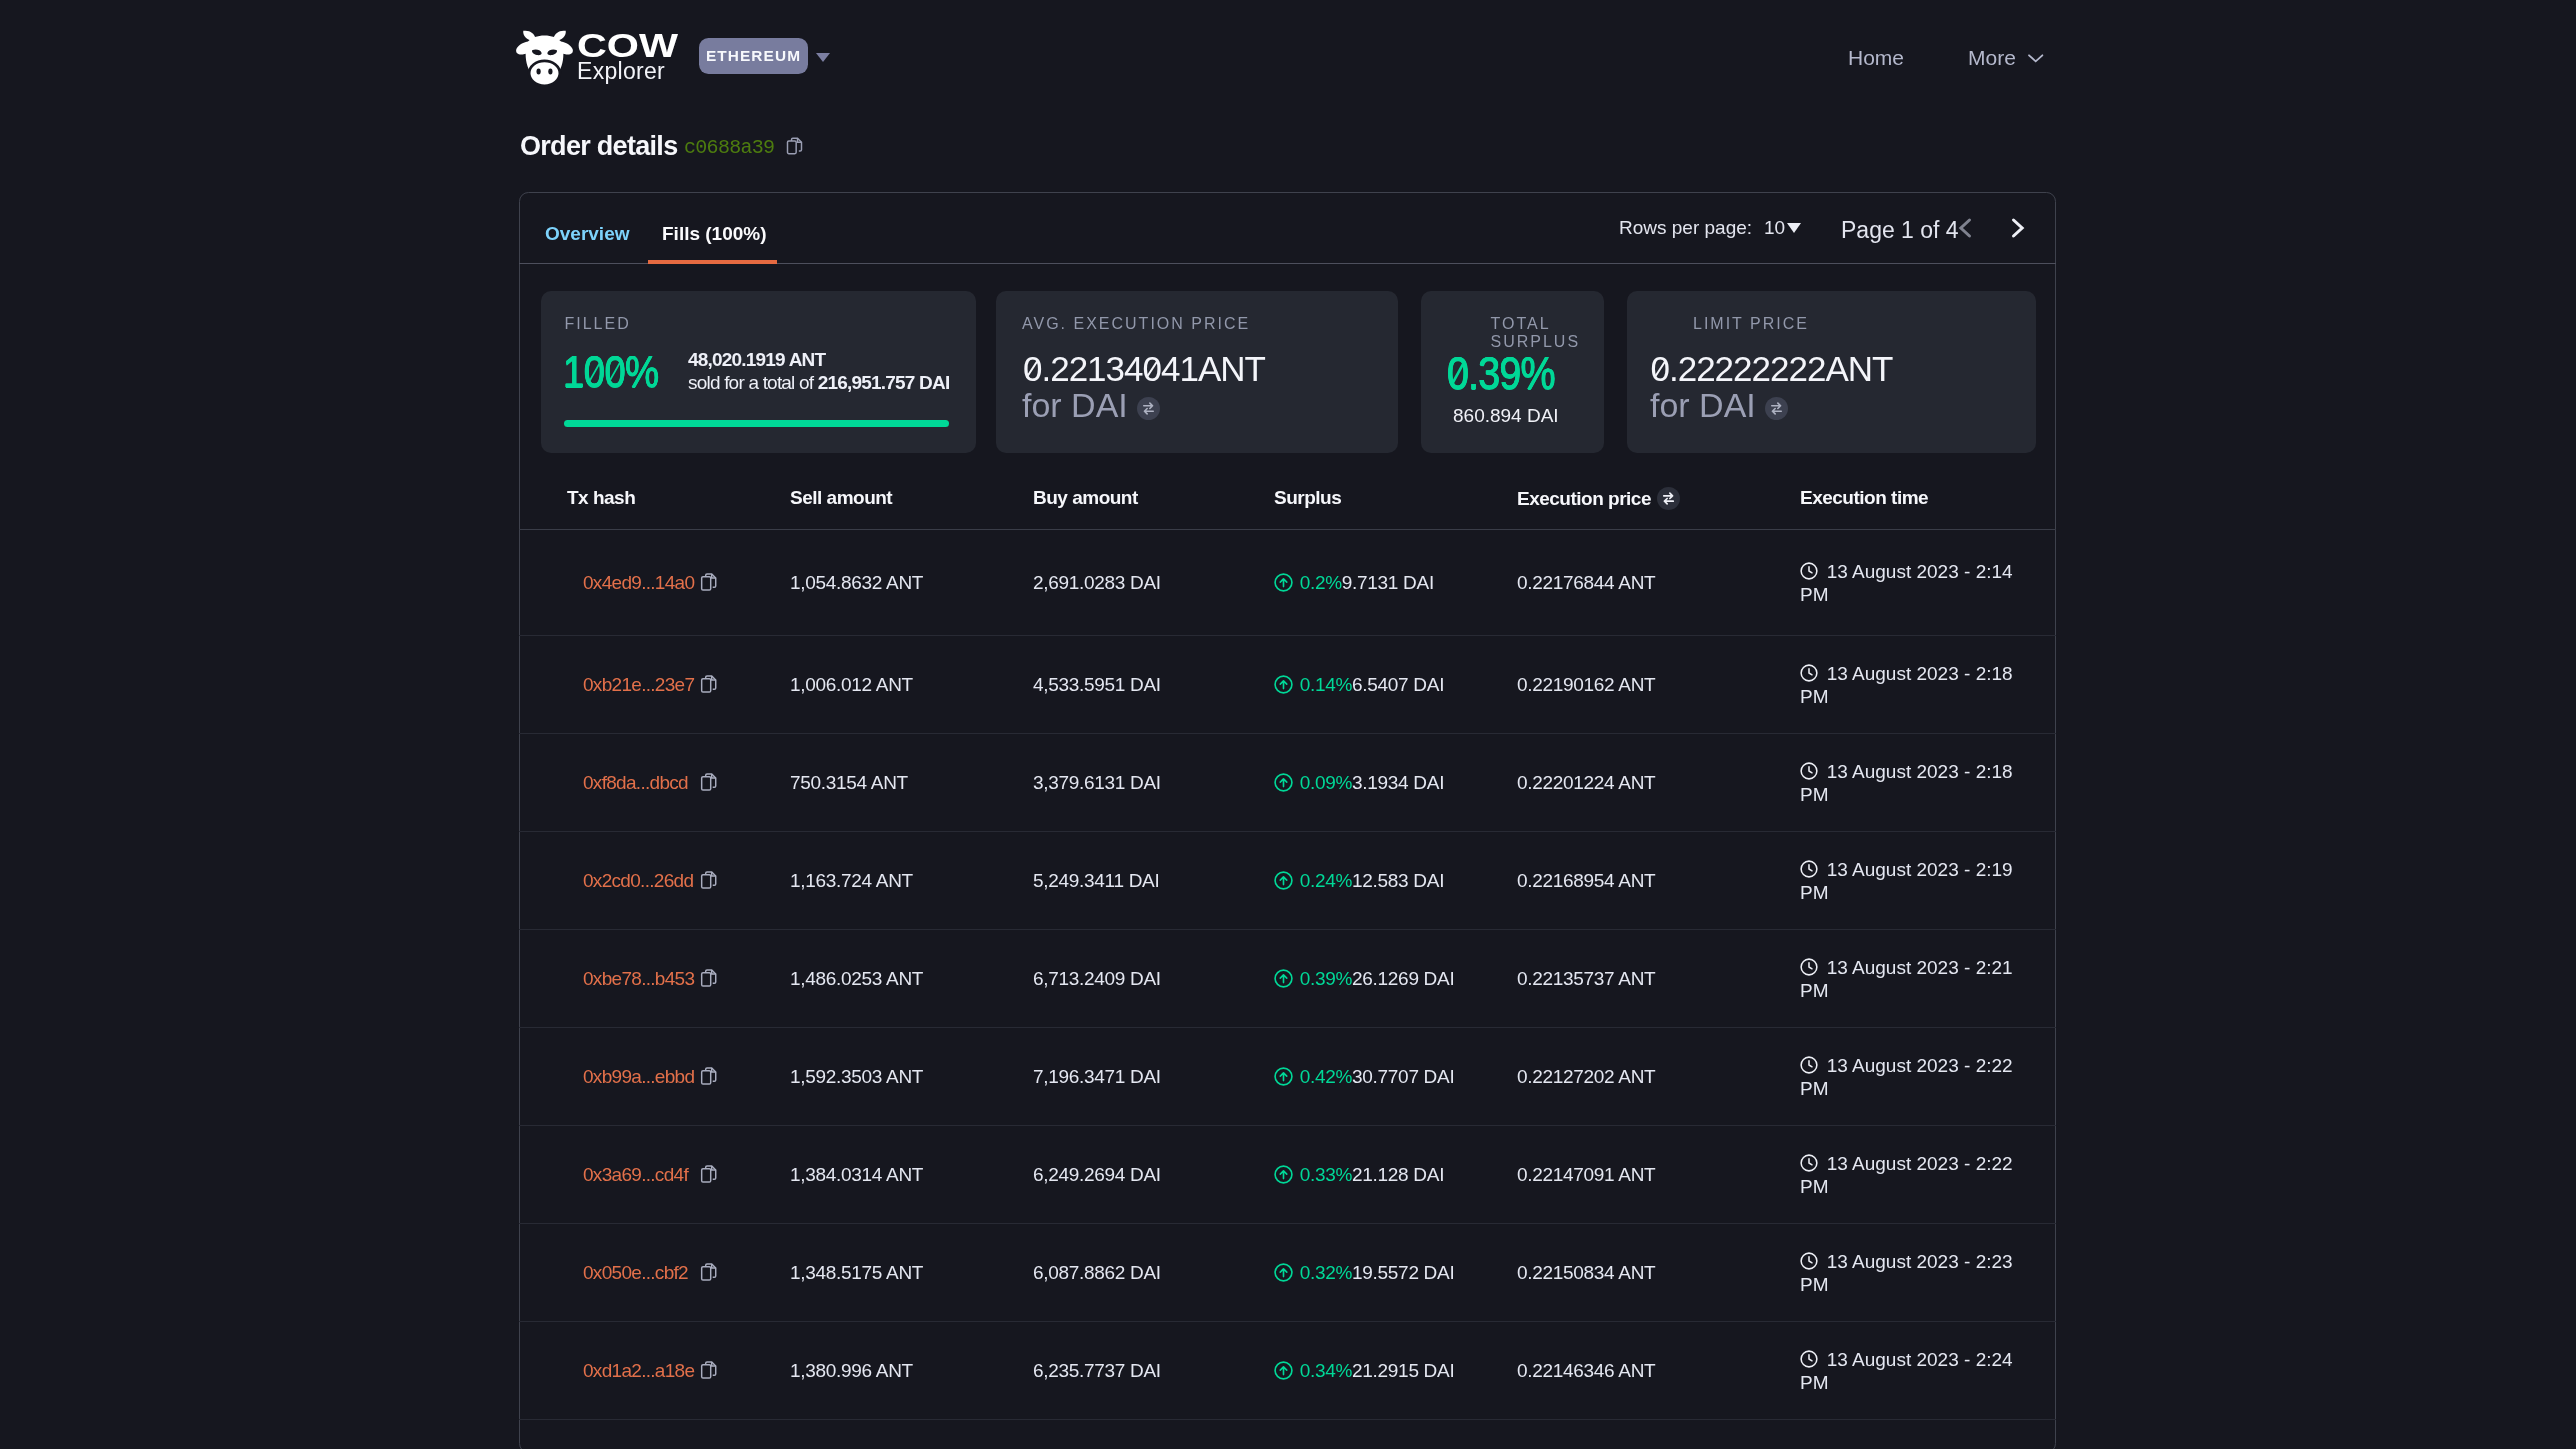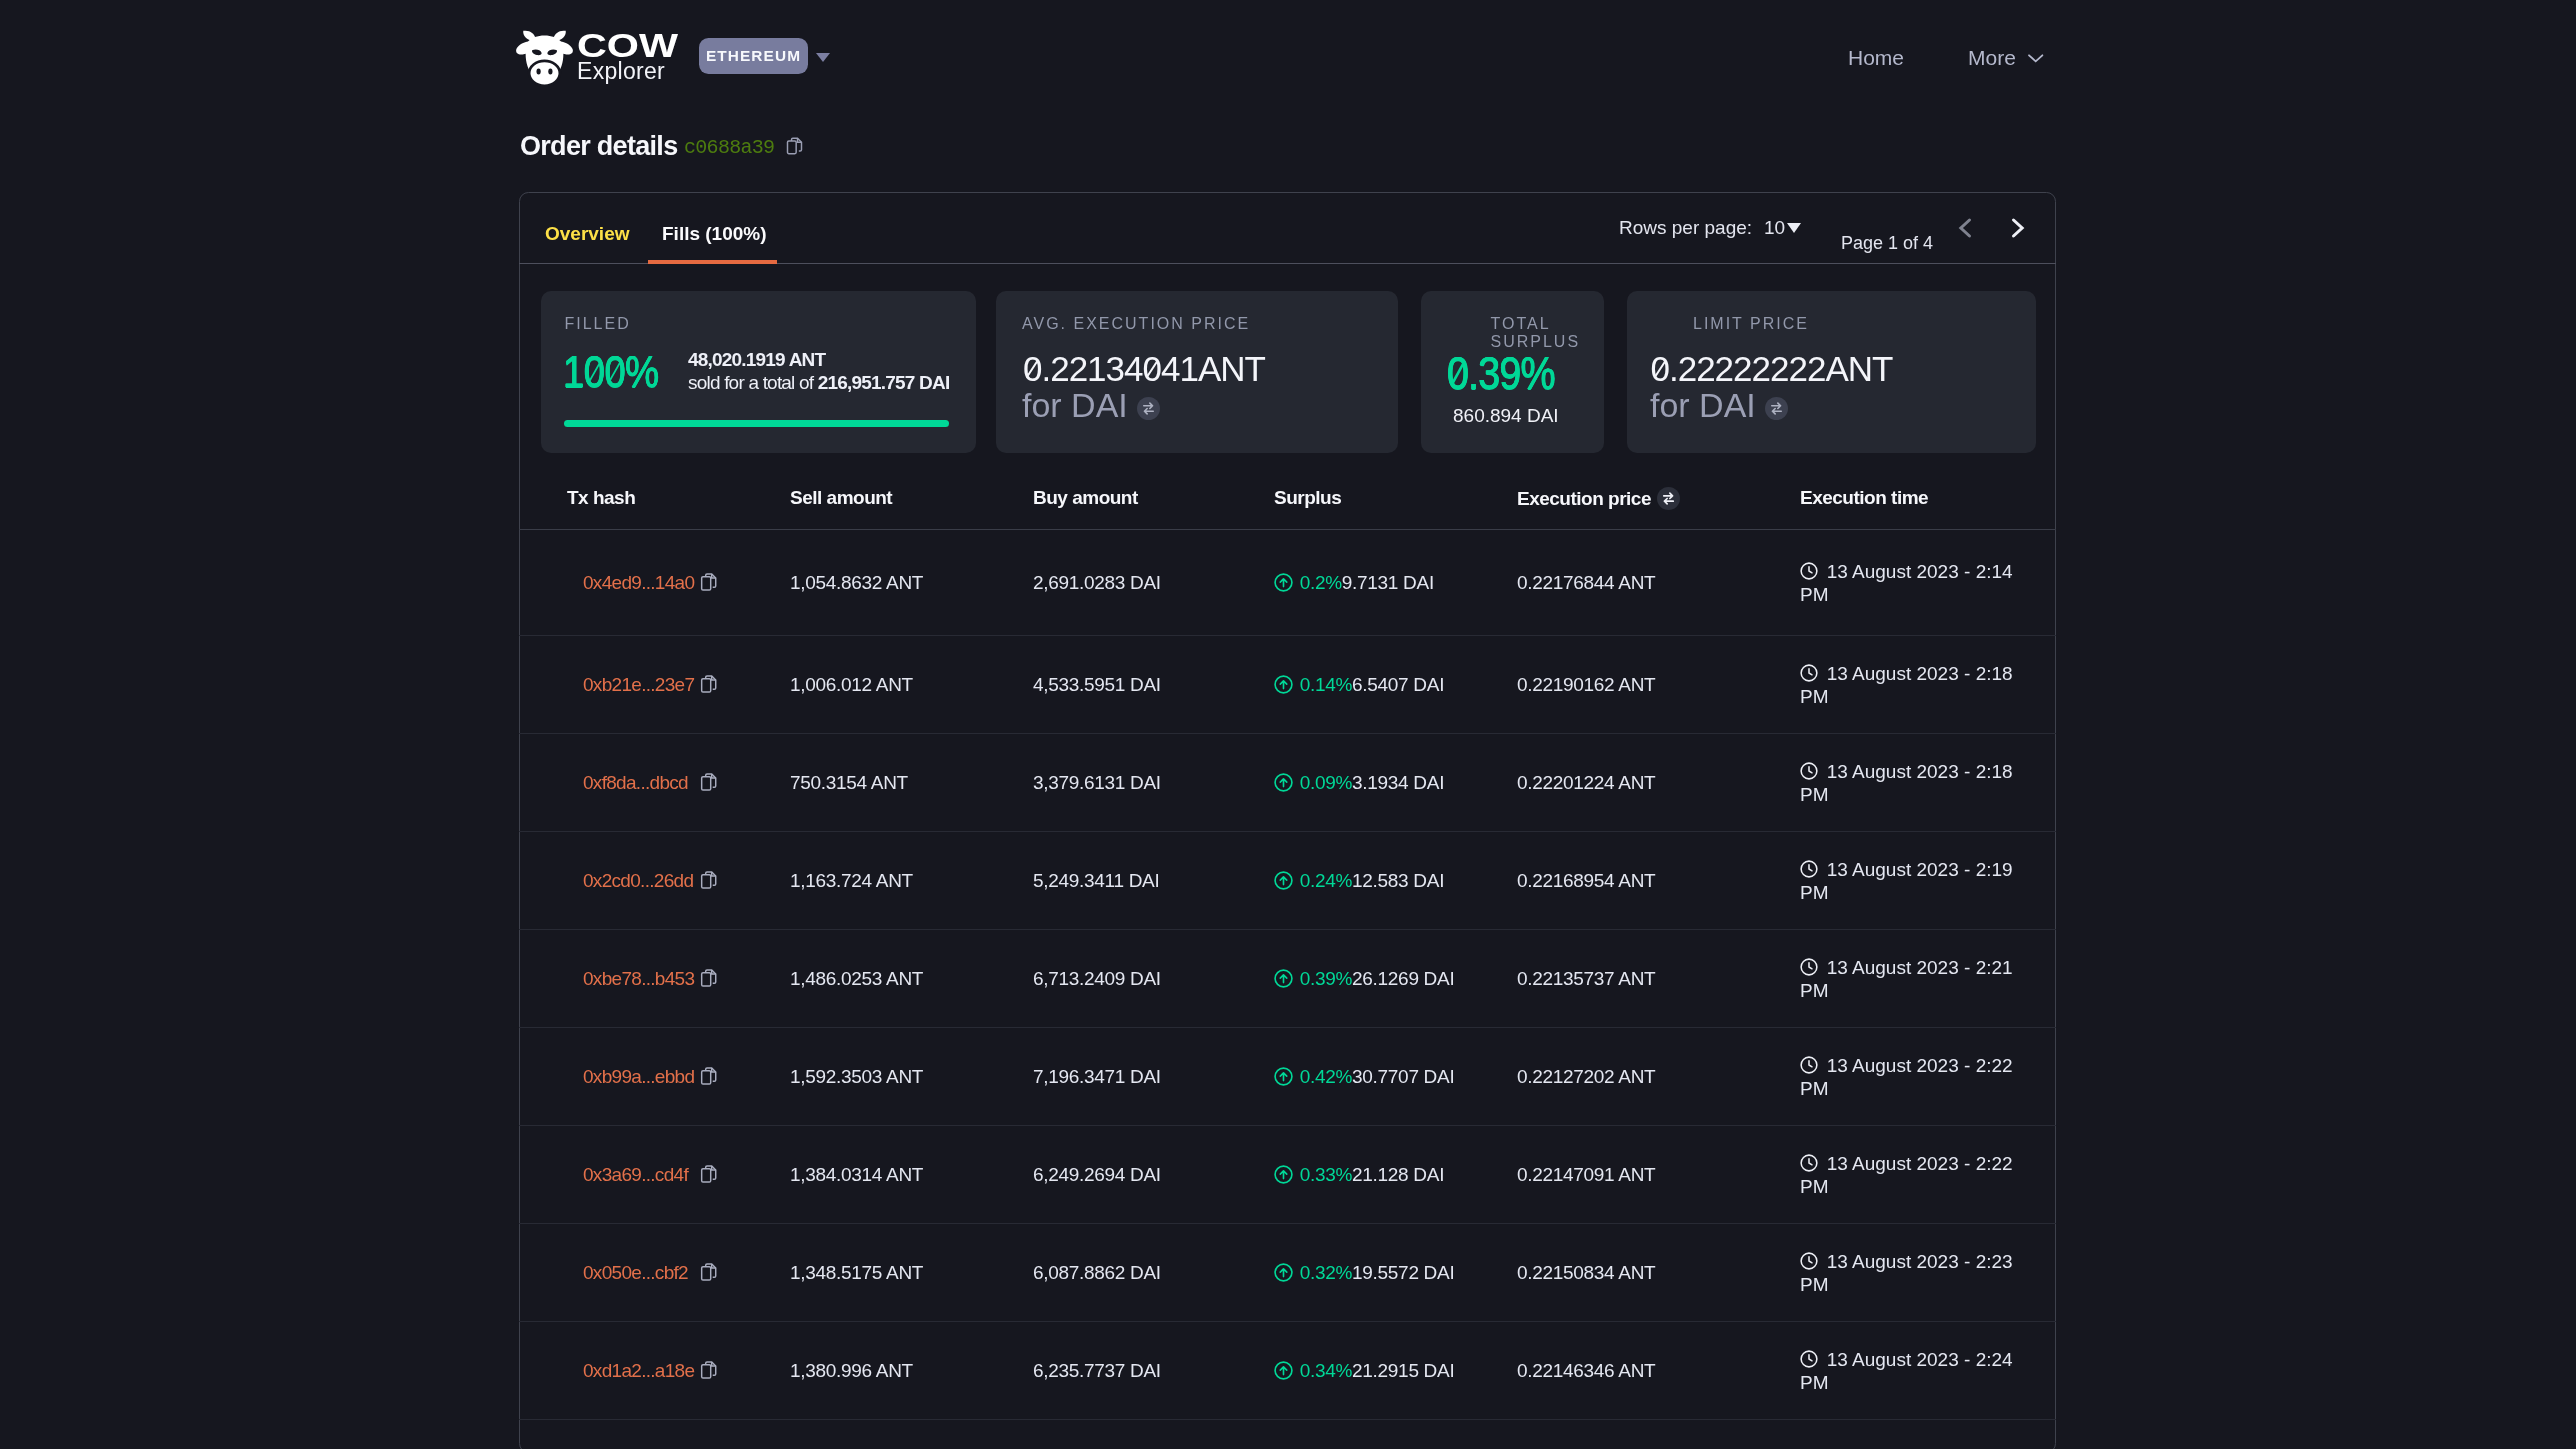--- a/index.html
+++ b/index.html
@@ -26,28 +26,28 @@
   #title { left:520px; top:131px; font-size:27px; font-weight:bold; color:#f6f7fb; letter-spacing:-0.7px; }
   #oid { left:684px; top:136px; font-family:"Liberation Mono", monospace; font-size:20px; letter-spacing:-0.7px; color:#4d7c0f; }
   #oid-copy { left:786px; top:137px; }
 
   
   #card { left:519px; top:192px; width:1537px; height:1261px;
     border:1.3px solid #3f424d; border-radius:9.4px; }
 
   
   #tabbar { left:519px; top:192px; width:1537px; height:72px; border-bottom:1.3px solid #4d4f5c; }
-  #tab-overview { left:545px; top:223px; font-size:19px; font-weight:bold; color:#fde047; }
+  #tab-overview { left:545px; top:223px; font-size:19px; font-weight:bold; color:#7dd3fc; }
   #tab-fills { left:662px; top:223px; font-size:19px; font-weight:bold; color:#fbfbfd; }
   #tab-underline { left:648px; top:260px; width:129px; height:4px; background:#e56a41; }
   #rpp { left:1619px; top:217px; font-size:19px; color:#e3e5ef; }
   #rpp-10 { left:1764px; top:217px; font-size:19px; color:#e3e5ef; }
   #rpp-tri { left:1787px; top:223px; width:0; height:0;
     border-left:7.7px solid transparent; border-right:7.7px solid transparent; border-top:10.7px solid #eceef5; }
-  #pageof { left:1841px; top:217px; font-size:18px; color:#e3e5ef;margin-top:16px; }
+  #pageof { left:1841px; top:217px; font-size:23px; color:#e3e5ef; }
   .pchev { top:216px; }
   #chev-l { left:1954px; }
   #chev-r { left:2006px; }
 
   
   .scard { top:291px; height:162px; background:#252831; border-radius:10px; }
   #sc1 { left:541px; width:435px; }
   #sc2 { left:996px; width:402px; }
   #sc3 { left:1421px; width:183px; }
   #sc4 { left:1627px; width:409px; }

